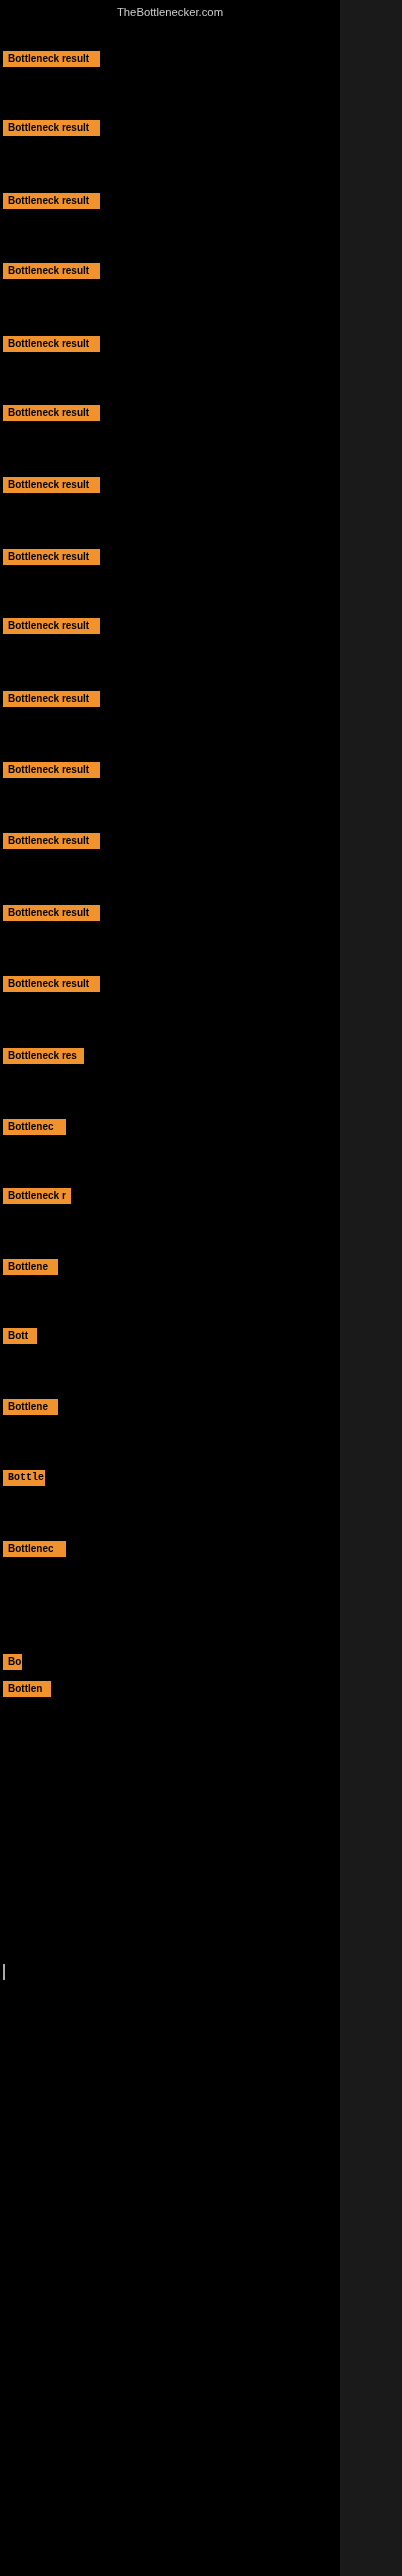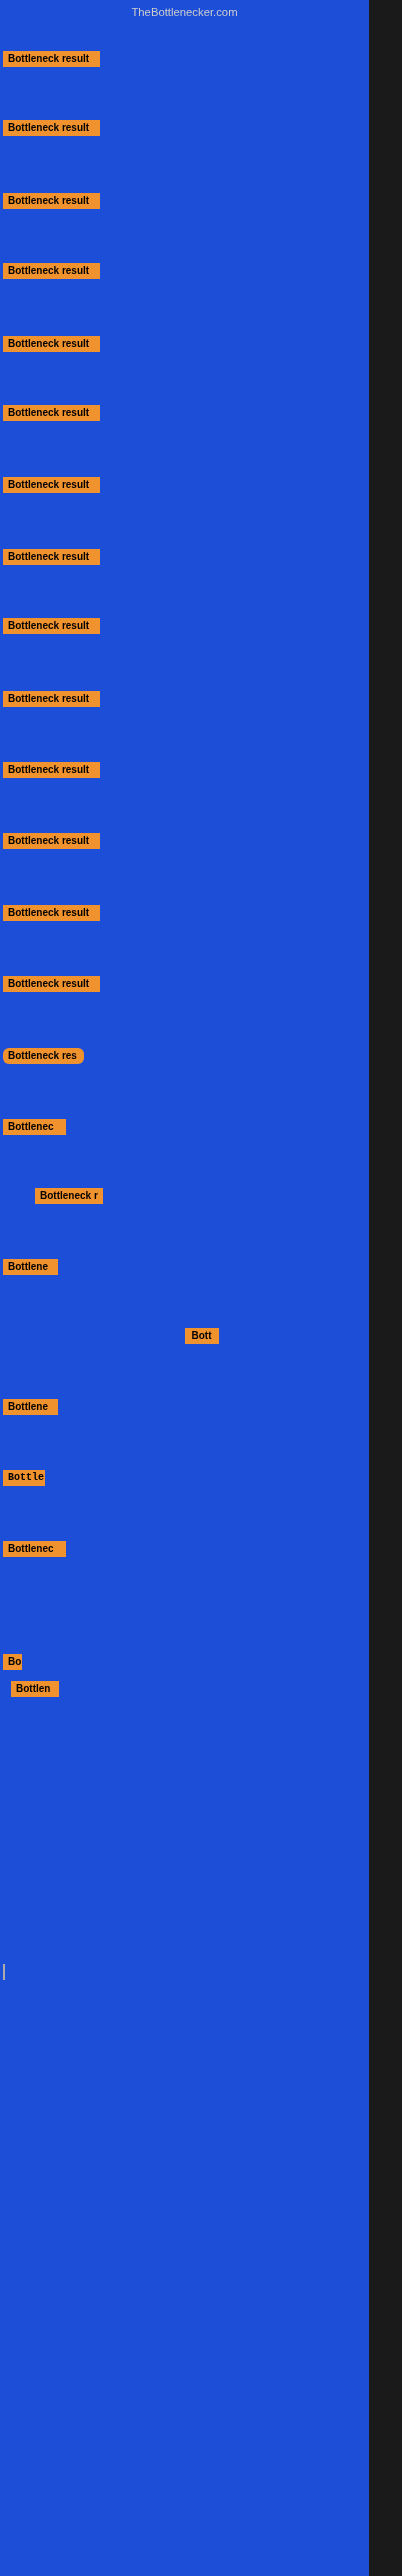--- a/index.html
+++ b/index.html
@@ -31,47 +31,47 @@
       font-weight: bold;
       padding: 2.4px 4.8px;
       display: inline-block;
       white-space: nowrap;
       overflow: hidden;
     }
   </style>
 </head>
 <body>
 
-<div style="position: relative; width: 369px; min-height: 2576px; background: #1d4ed8;">
+<div style="position: relative; width: 340px; min-height: 2576px; background: #000000;">
 
   <div class="site-title">TheBottlenecker.com</div>
 
   <div id="rows-container">
       <div style="position: absolute; top: 46px; left: 0px; width: 100%; padding: 4.8px 3.2px;"><span class="bottleneck-badge" style="max-width: 105px; width: 97px;">Bottleneck result</span></div>
       <div style="position: absolute; top: 115px; left: 0px; width: 100%; padding: 4.8px 3.2px;"><span class="bottleneck-badge" style="max-width: 105px; width: 97px;">Bottleneck result</span></div>
       <div style="position: absolute; top: 188px; left: 0px; width: 100%; padding: 4.8px 3.2px;"><span class="bottleneck-badge" style="max-width: 105px; width: 97px;">Bottleneck result</span></div>
       <div style="position: absolute; top: 258px; left: 0px; width: 100%; padding: 4.8px 3.2px;"><span class="bottleneck-badge" style="max-width: 105px; width: 97px;">Bottleneck result</span></div>
       <div style="position: absolute; top: 331px; left: 0px; width: 100%; padding: 4.8px 3.2px;"><span class="bottleneck-badge" style="max-width: 105px; width: 97px;">Bottleneck result</span></div>
       <div style="position: absolute; top: 400px; left: 0px; width: 100%; padding: 4.8px 3.2px;"><span class="bottleneck-badge" style="max-width: 105px; width: 97px;">Bottleneck result</span></div>
       <div style="position: absolute; top: 472px; left: 0px; width: 100%; padding: 4.8px 3.2px;"><span class="bottleneck-badge" style="max-width: 105px; width: 97px;">Bottleneck result</span></div>
       <div style="position: absolute; top: 544px; left: 0px; width: 100%; padding: 4.8px 3.2px;"><span class="bottleneck-badge" style="max-width: 105px; width: 97px;">Bottleneck result</span></div>
       <div style="position: absolute; top: 613px; left: 0px; width: 100%; padding: 4.8px 3.2px;"><span class="bottleneck-badge" style="max-width: 105px; width: 97px;">Bottleneck result</span></div>
       <div style="position: absolute; top: 686px; left: 0px; width: 100%; padding: 4.8px 3.2px;"><span class="bottleneck-badge" style="max-width: 105px; width: 97px;">Bottleneck result</span></div>
       <div style="position: absolute; top: 757px; left: 0px; width: 100%; padding: 4.8px 3.2px;"><span class="bottleneck-badge" style="max-width: 105px; width: 97px;">Bottleneck result</span></div>
       <div style="position: absolute; top: 828px; left: 0px; width: 100%; padding: 4.8px 3.2px;"><span class="bottleneck-badge" style="max-width: 105px; width: 97px;">Bottleneck result</span></div>
       <div style="position: absolute; top: 900px; left: 0px; width: 100%; padding: 4.8px 3.2px;"><span class="bottleneck-badge" style="max-width: 105px; width: 97px;">Bottleneck result</span></div>
       <div style="position: absolute; top: 971px; left: 0px; width: 100%; padding: 4.8px 3.2px;"><span class="bottleneck-badge" style="max-width: 105px; width: 97px;">Bottleneck result</span></div>
-      <div style="position: absolute; top: 1043px; left: 0px; width: 100%; padding: 4.8px 3.2px;"><span class="bottleneck-badge" style="max-width: 89px; width: 81px; border-radius: 6px;">Bottleneck res</span></div>
+      <div style="position: absolute; top: 1043px; left: 0px; width: 100%; padding: 4.8px 3.2px;"><span class="bottleneck-badge" style="max-width: 89px; width: 81px;">Bottleneck res</span></div>
       <div style="position: absolute; top: 1114px; left: 0px; width: 100%; padding: 4.8px 3.2px;"><span class="bottleneck-badge" style="max-width: 71px; width: 63px;">Bottlenec</span></div>
-      <div style="position: absolute; top: 1183px; left: 0px; width: 100%; padding: 4.8px 3.2px;"><span class="bottleneck-badge" style="max-width: 76px; width: 68px; margin-left: 32px;">Bottleneck r</span></div>
+      <div style="position: absolute; top: 1183px; left: 0px; width: 100%; padding: 4.8px 3.2px;"><span class="bottleneck-badge" style="max-width: 76px; width: 68px;">Bottleneck r</span></div>
       <div style="position: absolute; top: 1254px; left: 0px; width: 100%; padding: 4.8px 3.2px;"><span class="bottleneck-badge" style="max-width: 63px; width: 55px;">Bottlene</span></div>
-      <div style="position: absolute; top: 1323px; left: 17px; width: 100%; padding: 4.8px 3.2px; text-align: center;"><span class="bottleneck-badge" style="max-width: 42px; width: 34px;">Bott</span></div>
+      <div style="position: absolute; top: 1323px; left: 0px; width: 100%; padding: 4.8px 3.2px;"><span class="bottleneck-badge" style="max-width: 42px; width: 34px;">Bott</span></div>
       <div style="position: absolute; top: 1394px; left: 0px; width: 100%; padding: 4.8px 3.2px;"><span class="bottleneck-badge" style="max-width: 63px; width: 55px;">Bottlene</span></div>
       <div style="position: absolute; top: 1465px; left: 0px; width: 100%; padding: 4.8px 3.2px; font-family: Liberation Mono, monospace;"><span class="bottleneck-badge" style="max-width: 50px; width: 42px;">Bottle</span></div>
       <div style="position: absolute; top: 1536px; left: 0px; width: 100%; padding: 4.8px 3.2px;"><span class="bottleneck-badge" style="max-width: 71px; width: 63px;">Bottlenec</span></div>
       <div style="position: absolute; top: 1605px; left: 0px; width: 100%; padding: 4.8px 3.2px; margin-top: 44px;"><span class="bottleneck-badge" style="max-width: 27px; width: 19.3px;">Bo</span></div>
-      <div style="position: absolute; top: 1676px; left: 0px; width: 100%; padding: 4.8px 3.2px; margin-left: 8px;"><span class="bottleneck-badge" style="max-width: 56px; width: 48px;">Bottlen</span></div>
+      <div style="position: absolute; top: 1676px; left: 0px; width: 100%; padding: 4.8px 3.2px;"><span class="bottleneck-badge" style="max-width: 56px; width: 48px;">Bottlen</span></div>
     </div>
 
   <div style="position: absolute; left: 3.2px; top: 1964px; width: 1.6px; height: 16px; background: #aaaaaa;"></div>
 
 </div>
 
 
 </body></html>

